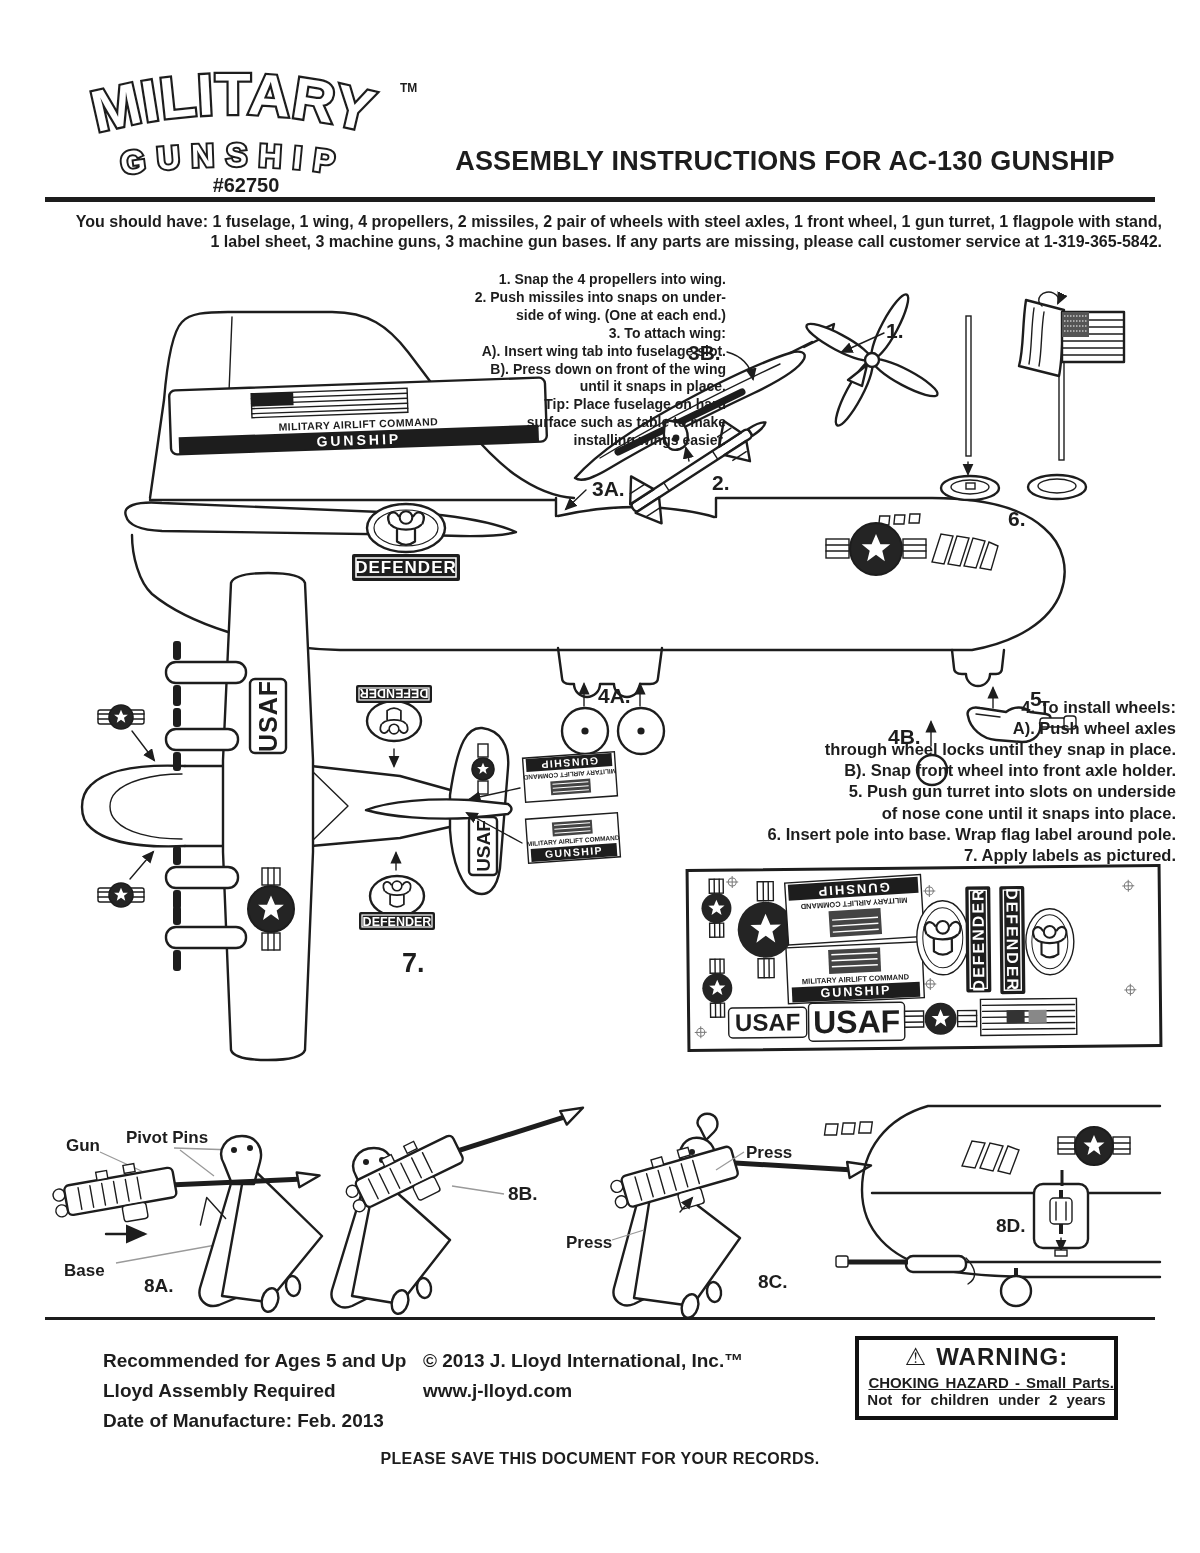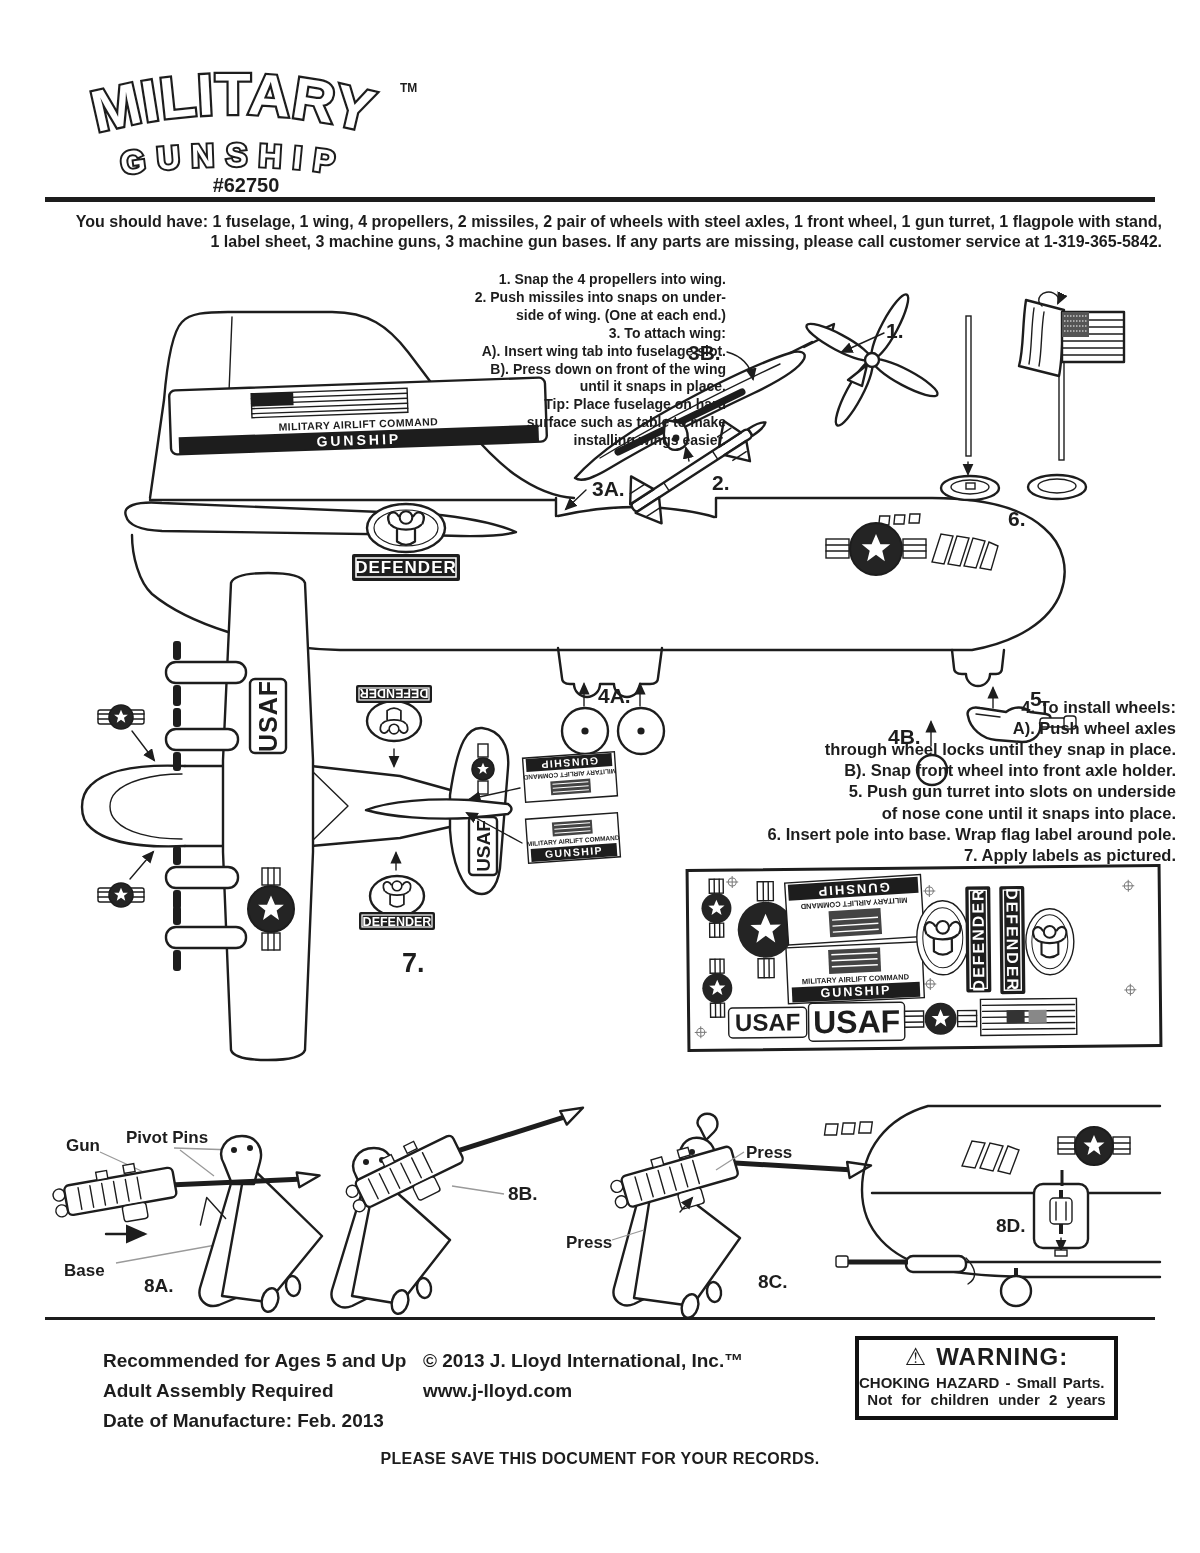--- a/index.html
+++ b/index.html
@@ -10,21 +10,21 @@
   .rule{background:#1d1d1d;}
   .title{font-weight:bold;font-size:27px;letter-spacing:.2px;text-align:center;}
   .parts{font-size:16px;}
   .steps{font-size:14px;}
   .foot{font-size:19px;font-weight:bold;line-height:30px;margin-left:33px;}
   .foot-center{}
   .warnbox{border:4px solid #111;background:#fff;width:255px;height:74px;padding-top:2px;}
   .warnrow{display:flex;align-items:center;justify-content:center;gap:10px;height:30px;}
   .warnicon{font-size:24px;line-height:24px;}
   .warntitle{font-size:24px;font-weight:bold;letter-spacing:1px;}
-  .warnline1{font-size:15px;font-weight:bold;text-align:left;word-spacing:2px;margin-top:2px;}
+  .warnline1{font-size:15px;font-weight:bold;text-align:right;word-spacing:2px;margin-top:2px;text-decoration:underline;}
   .warnline2{font-size:15px;font-weight:bold;text-align:center;word-spacing:5px;}
   .save{font-size:16px;font-weight:bold;text-align:center;letter-spacing:.3px;}
   
   svg text{font-family:"Liberation Sans",sans-serif;font-weight:bold;fill:#1d1d1d;}
   .ln{fill:none;stroke:#1d1d1d;stroke-width:2.4;stroke-linecap:round;stroke-linejoin:round;}
   .ln1{fill:none;stroke:#1d1d1d;stroke-width:1.4;stroke-linecap:round;}
   .wf{fill:#fff;stroke:#1d1d1d;stroke-width:2.4;stroke-linejoin:round;}
   .wf1{fill:#fff;stroke:#1d1d1d;stroke-width:1.4;}
   .bk{fill:#1d1d1d;}
   .gp{stroke:#9a9a9a;stroke-width:1.3;fill:none;}
@@ -515,20 +515,21 @@
     <defs>
       <path id="arc1" d="M6,88 Q185,24 364,88"></path>
       <path id="arc2" d="M34,124 Q185,92 336,124"></path>
     </defs>
     <text class="logo-big" text-anchor="middle"><textPath href="#arc1" startOffset="50%">MILITARY</textPath></text>
     <text class="logo-small" text-anchor="middle"><textPath href="#arc2" startOffset="50%">GUNSHIP</textPath></text>
     <text x="352" y="34" class="logo-tm">TM</text>
     <text x="198" y="134" class="logo-num" text-anchor="middle">#62750</text>
   </svg>
 
+  <div class="abs title" style="left:440px;top:146px;width:690px">ASSEMBLY INSTRUCTIONS FOR AC-130 GUNSHIP</div>
 
   <div class="abs rule" style="left:45px;top:197px;width:1110px;height:5px"></div>
 
   <div class="abs pre parts" style="left:50px;top:212px;width:1112px">You should have: 1 fuselage, 1 wing, 4 propellers, 2 missiles, 2 pair of wheels with steel axles, 1 front wheel, 1 gun turret, 1 flagpole with stand,
 1 label sheet, 3 machine guns, 3 machine gun bases. If any parts are missing, please call customer service at 1-319-365-5842.</div>
 
   <div class="abs pre steps" style="left:296px;top:271px;width:430px">1. Snap the 4 propellers into wing.
 2. Push missiles into snaps on under-
     side of wing. (One at each end.)
 3. To attach wing:
@@ -546,21 +547,21 @@
 5. Push gun turret into slots on underside
     of nose cone until it snaps into place.
 6. Insert pole into base. Wrap flag label around pole.
 7. Apply labels as pictured.</div>
 
 
   <div class="abs rule" style="left:45px;top:1317px;width:1110px;height:3px"></div>
 
   <div class="abs foot" style="left:70px;top:1346px">
     <div>Recommended for Ages 5 and Up</div>
-    <div>Adult Assembly Required</div>
+    <div>Lloyd Assembly Required</div>
     <div>Date of Manufacture: Feb. 2013</div>
   </div>
 
   <div class="abs foot foot-center" style="left:390px;top:1346px;width:440px">
     <div>© 2013 J. Lloyd International, Inc.™</div>
     <div>www.j-lloyd.com</div>
   </div>
 
   <div class="abs warnbox" style="left:855px;top:1336px">
     <div class="warnrow">

